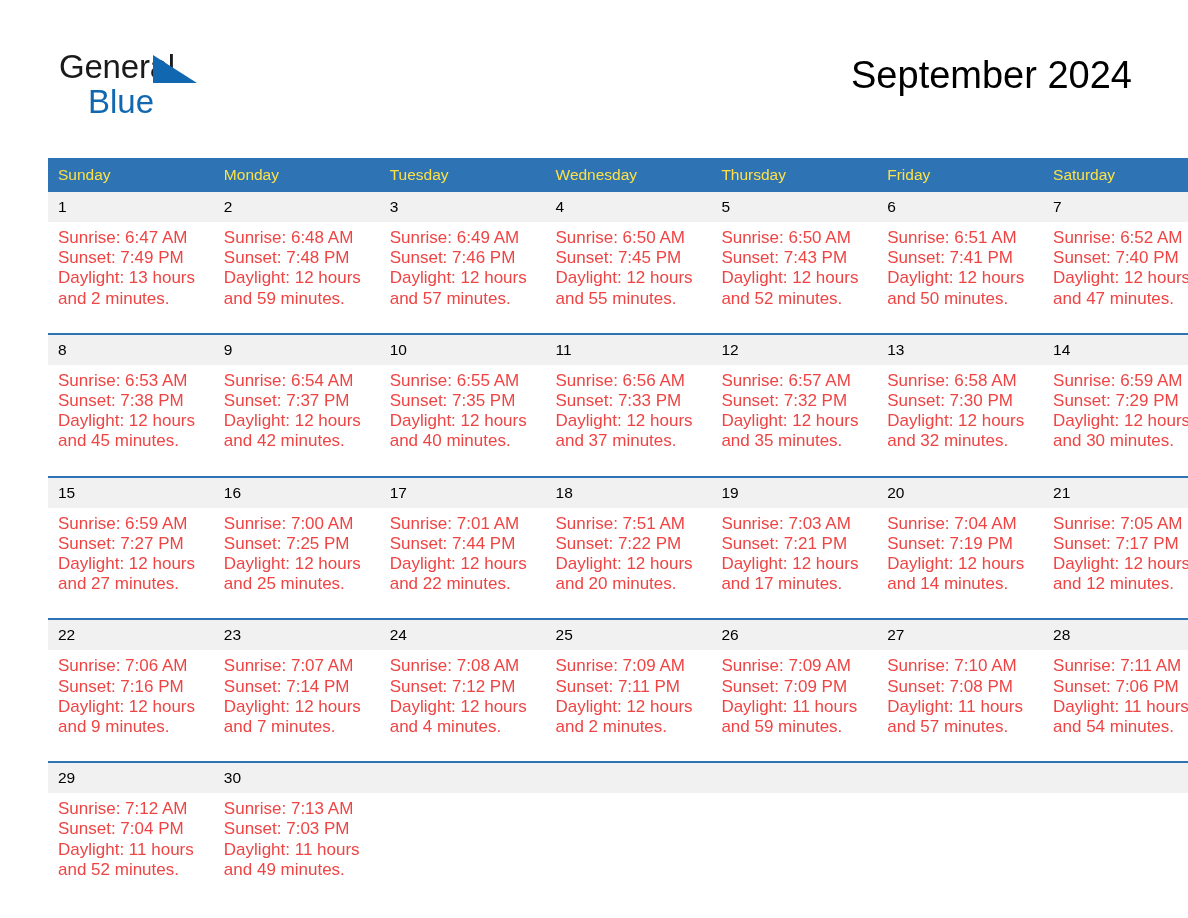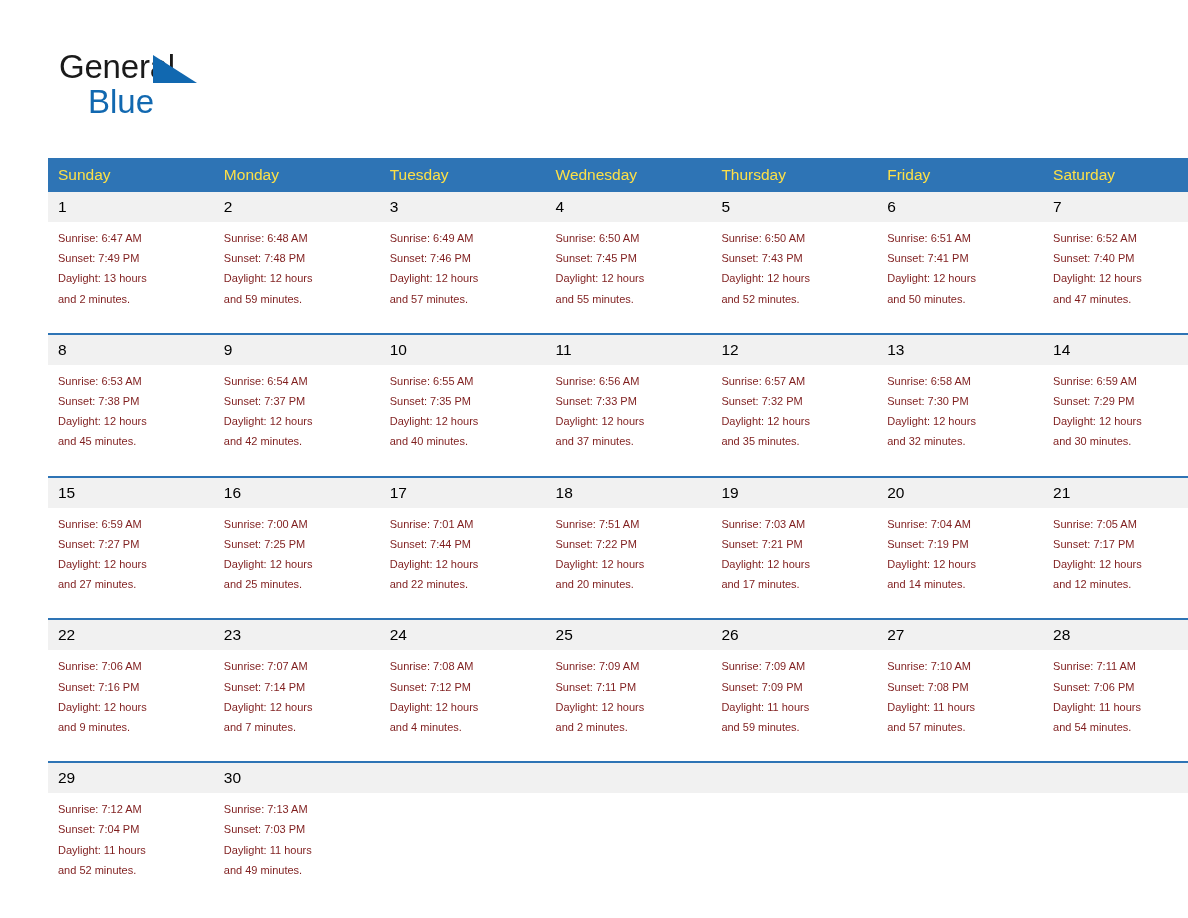--- a/index.html
+++ b/index.html
@@ -109,25 +109,25 @@
     line-height: 18px;
     padding: 6px 0 6px 10px;
     vertical-align: top;
     height: 18px;
   }
   .week-row.first .daynum-cell {
     border-top: none;
   }
   .week-row .info-cell {
     background: #ffffff;
-    font-size: 11px;
+    font-size: 17px;
     line-height: 20.2px;
     padding: 6px 10px 24px 10px;
     vertical-align: top;
-    color: #7f1d1d;
+    color: #ef4444;
   }
   .week-row .info-cell .line {
     white-space: nowrap;
   }
   .empty-cell {
     background: #ffffff;
   }
 </style>
 </head>
 <body>
@@ -136,20 +136,21 @@
 
   <div class="header">
 
     <div class="logo">
       <span class="logo-line1">General</span>
       <span class="logo-tri"></span>
       <span class="logo-line2">Blue</span>
     </div>
 
     <div class="title-block">
+      <div class="cal-title">September 2024</div>
     </div>
 
   </div>
 
   <table class="calendar">
     <thead>
       <tr>
         <th>Sunday</th>
         <th>Monday</th>
         <th>Tuesday</th>

